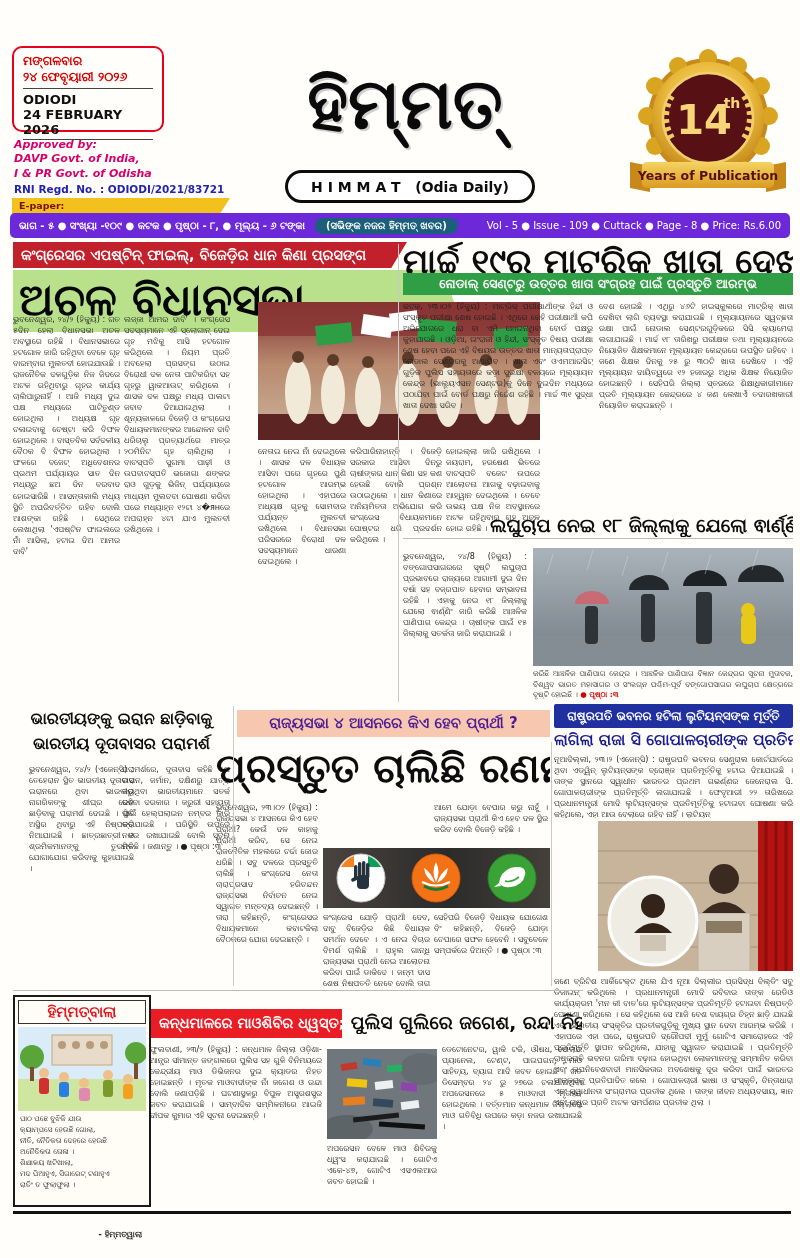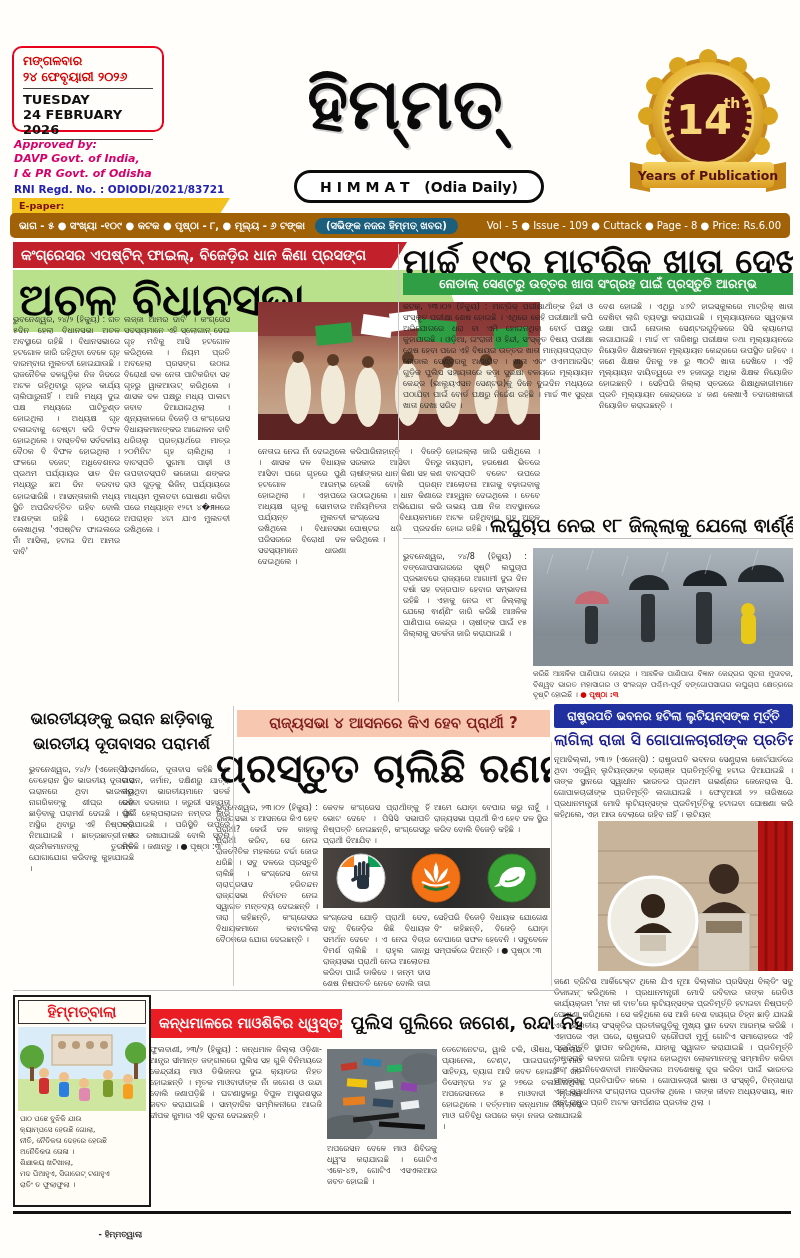--- a/index.html
+++ b/index.html
@@ -18,41 +18,41 @@
   svg{display:block;}
 </style>
 </head>
 <body>
 
 <div class="page">
 
   <div class="abs" style="left:12px;top:46px;width:152px;height:86px;border:2px solid #e8001c;border-radius:10px;padding:5px 9px;box-sizing:border-box;">
     <div style="font-size:12.5px;font-weight:bold;color:#d40000;">ମଙ୍ଗଳବାର</div>
     <div style="font-size:12.5px;font-weight:bold;color:#d40000;border-bottom:1.5px solid #444;padding-bottom:3px;margin-bottom:3px;">୨୪ ଫେବୃୟାରୀ ୨୦୨୬</div>
-    <div style="font-size:13px;font-weight:800;color:#101010;">TUESDAY</div>
+    <div style="font-size:13px;font-weight:800;color:#101010;">ODIODI</div>
     <div style="font-size:13px;font-weight:800;color:#101010;border-bottom:1.5px solid #444;padding-bottom:2px;">24 FEBRUARY 2026</div>
   </div>
 
   <div class="abs" style="left:14px;top:138px;width:190px;font-size:11px;font-weight:bold;font-style:italic;color:#d6006b;line-height:1.3;">
     <div>Approved by:</div>
     <div>DAVP Govt. of India,</div>
     <div>I &amp; PR Govt. of Odisha</div>
   </div>
 
   <div class="abs" style="left:14px;top:183px;width:230px;font-size:10.5px;font-weight:bold;color:#2323b0;">RNI Regd. No. : ODIODI/2021/83721</div>
 
   <div class="abs" style="left:12px;top:198px;width:218px;height:31px;background:#f2c11d;clip-path:polygon(0 0,100% 0,91% 100%,0 100%);padding:2px 7px;box-sizing:border-box;">
     <div style="font-size:9.5px;font-weight:bold;color:#7a0f12;">E-paper: www.epaper.himmatnews.com</div>
     <div style="font-size:9.5px;font-weight:bold;color:#7a0f12;">News Portal : www.himmatnews.com</div>
   </div>
 
   <div class="abs" style="left:240px;top:40px;width:330px;height:128px;display:flex;align-items:center;justify-content:center;
               font-size:70px;font-weight:900;color:#0a0a0a;overflow:hidden;text-shadow:2px 2px 0 #cfcfcf;">ହିମ୍ମତ୍</div>
 
-  <div class="abs" style="left:294px;top:170px;width:244px;height:27px;border:3px solid #0c0c0c;border-radius:18px;background:#fff;
+  <div class="abs" style="left:285px;top:170px;width:244px;height:27px;border:3px solid #0c0c0c;border-radius:18px;background:#fff;
               display:flex;align-items:center;justify-content:center;font-size:14px;font-weight:800;color:#0c0c0c;white-space:pre;">H I M M A T   (Odia Daily)</div>
 
   <div class="abs" style="left:628px;top:46px;width:160px;height:162px;">
     <svg width="160" height="162" viewBox="0 0 160 162">
       <defs>
         <radialGradient id="gold" cx="50%" cy="38%" r="70%">
           <stop offset="0%" stop-color="#f8e08a"></stop>
             <stop offset="55%" stop-color="#e9b93a"></stop>
             <stop offset="100%" stop-color="#b87a14"></stop>
         </radialGradient>
@@ -84,21 +84,21 @@
       <path d="M116,50 A40 40 0 0 1 116,92" fill="none" stroke="#f0cc66" stroke-width="6" stroke-dasharray="4 4"></path>
       <text x="76" y="88" text-anchor="middle" font-size="40" font-weight="bold" fill="#f6d679" font-family="DejaVu Sans, sans-serif">14</text>
       <text x="104" y="62" text-anchor="middle" font-size="14" font-weight="bold" fill="#f6d679" font-family="DejaVu Sans, sans-serif">th</text>
       <polygon points="2,116 22,120 22,146 2,142" fill="#c8881a"></polygon>
       <polygon points="158,116 138,120 138,146 158,142" fill="#c8881a"></polygon>
       <rect x="14" y="116" width="132" height="26" rx="5" fill="url(#rib)"></rect>
       <text x="80" y="134" text-anchor="middle" font-size="12.5" font-weight="bold" fill="#571114" font-family="DejaVu Sans, sans-serif">Years of Publication</text>
     </svg>
   </div>
 
-  <div class="abs" style="left:10px;top:213px;width:780px;height:25px;background:#a16207;border-radius:5px;display:flex;align-items:center;padding:0 9px;box-sizing:border-box;gap:10px;">
+  <div class="abs" style="left:10px;top:213px;width:780px;height:25px;background:#6d28d9;border-radius:5px;display:flex;align-items:center;padding:0 9px;box-sizing:border-box;gap:10px;">
     <span style="font-size:10px;font-weight:bold;color:#fff;white-space:nowrap;">ଭାଗ - ୫  ●  ସଂଖ୍ୟା -୧୦୯  ●  କଟକ  ●  ପୃଷ୍ଠା - ୮,  ●  ମୂଲ୍ୟ - ୬ ଟଙ୍କା</span>
     <span style="background:#1c5f7d;border-radius:12px;padding:2px 11px;font-size:10px;font-weight:bold;color:#fff;white-space:nowrap;">(ସଭିଙ୍କ ନଜର ହିମ୍ମତ୍ ଖବର)</span>
     <span style="font-size:10px;font-weight:normal;color:#fff;margin-left:auto;white-space:nowrap;">Vol - 5  ●  Issue - 109 ●  Cuttack  ●  Page - 8  ●  Price: Rs.6.00</span>
   </div>
 
   <div class="abs" style="left:13px;top:242px;width:394px;height:26px;background:#c2202a;clip-path:polygon(0 0,100% 0,96% 100%,0 100%);
               color:#fff;font-size:14.5px;font-weight:800;line-height:26px;padding-left:8px;box-sizing:border-box;overflow:hidden;white-space:nowrap;">କଂଗ୍ରେସର ଏପଷ୍ଟିନ୍ ଫାଇଲ୍, ବିଜେଡ଼ିର ଧାନ କିଣା ପ୍ରସଙ୍ଗ</div>
 
   <div class="abs" style="left:13px;top:270px;width:452px;height:62px;background:#b9e18c;clip-path:polygon(0 0,95% 0,100% 100%,0 100%);
               font-size:44px;font-weight:900;color:#050505;line-height:60px;padding-left:6px;box-sizing:border-box;overflow:hidden;white-space:nowrap;">ଅଚଳ ବିଧାନସଭା</div>
@@ -194,24 +194,23 @@
         <line x1="135" y1="4" x2="129" y2="24"></line>
           <line x1="178" y1="6" x2="172" y2="26"></line>
           <line x1="225" y1="2" x2="219" y2="22"></line>
       </g>
     </svg>
   </div>
   <div class="abs body75" style="left:533px;top:669px;width:260px;height:42px;">
     <span>କରିଛି ଆଞ୍ଚଳିକ ପାଣିପାଗ କେନ୍ଦ୍ର । ଆଞ୍ଚଳିକ ପାଣିପାଗ ବିଜ୍ଞାନ କେନ୍ଦ୍ରର ସୂଚନା ମୁତାବକ, ବିଶ୍ୱବ ଭାରତ ମହାସାଗର ଓ ସଂଲଗ୍ନ ପଶ୍ଚିମ-ପୂର୍ବ ବଙ୍ଗୋପସାଗର ଲଘୁଚାପ କ୍ଷେତ୍ରରେ ବୃଷ୍ଟି ହୋଇଛି । </span><span class="marker">● ପୃଷ୍ଠା :୩</span>
   </div>
 
-  <div class="abs center" style="left:237px;top:710px;width:313px;height:27px;background:#f8c7b0;color:#7f1d1d;font-size:15px;font-weight:800;line-height:27px;overflow:hidden;white-space:nowrap;">ରାଜ୍ୟସଭା ୪ ଆସନରେ କିଏ ହେବ ପ୍ରାର୍ଥୀ ?</div>
+  <div class="abs center" style="left:237px;top:710px;width:313px;height:27px;background:#f8c7b0;color:#4c1d95;font-size:15px;font-weight:800;line-height:27px;overflow:hidden;white-space:nowrap;">ରାଜ୍ୟସଭା ୪ ଆସନରେ କିଏ ହେବ ପ୍ରାର୍ଥୀ ?</div>
   <div class="abs hl center" style="left:216px;top:740px;width:334px;height:56px;font-size:40px;line-height:56px;white-space:nowrap;overflow:hidden;">ପ୍ରସ୍ତୁତ ଚାଲିଛି ରଣନୀତି</div>
   <div class="abs body8" style="left:216px;top:802px;width:102px;height:184px;">ଭୁବନେଶ୍ୱର, ୨୩।୦୨ (ହିକ୍ୟୁ) : ରାଜ୍ୟସଭା ୪ ଆସନରେ କିଏ ହେବ ପ୍ରାର୍ଥୀ? କେଉଁ ଦଳ କାହାକୁ ପ୍ରାର୍ଥୀ କରିବ, ସେ ନେଇ ରାଜନୈତିକ ମହଲରେ ଚର୍ଚ୍ଚା ଜୋର ଧରିଛି । ସବୁ ଦଳରେ ପ୍ରସ୍ତୁତି ଚାଲିଛି । କଂଗ୍ରେସ ନେତା ଚାରାପ୍ରସାଦ ହରିଚନ୍ଦନ ରାଜ୍ୟସଭା ନିର୍ବାଚନ ନେଇ ସ୍ୱାଗତ ମନ୍ତବ୍ୟ ଦେଇଛନ୍ତି । ତାରା କହିଛନ୍ତି, କଂଗ୍ରେସର ବିଧାୟକମାନେ କବାଟକିଲା ବୈଠକରେ ଯୋଗ ଦେଇଛନ୍ତି ।</div>
-  <div class="abs body8" style="left:323px;top:802px;width:107px;height:44px;">କେବଳ କଂଗ୍ରେସ ପ୍ରାର୍ଥୀଙ୍କୁ ହିଁ ଭୋଟ ଦେବେ । ପିସିସି ସଭାପତି ନିଷ୍ପତ୍ତି ନେଇଛନ୍ତି, କଂଗ୍ରେସରୁ ପ୍ରାର୍ଥୀ ଦିଆଯିବ ।</div>
   <div class="abs body8" style="left:434px;top:802px;width:114px;height:44px;">ଆମେ ଯୋଡ଼ା ବେପାର କରୁ ନାହୁଁ । ରାଜ୍ୟସଭା ପ୍ରାର୍ଥୀ କିଏ ହେବ ଦଳ ସ୍ଥିର କରିବ ବୋଲି ବିଜେଡ଼ି କହିଛି ।</div>
 
   <div class="abs" style="left:323px;top:848px;width:227px;height:60px;background:linear-gradient(90deg,#4a4440,#2b2b2b 55%,#44403a);display:flex;align-items:center;justify-content:space-around;">
     <svg width="50" height="50" viewBox="0 0 50 50">
       <circle cx="25" cy="25" r="24" fill="#ffffff" stroke="#c9c9c9"></circle>
       <path d="M5,14 A24 24 0 0 1 18,3 L18,14 Z" fill="#f6821f"></path>
       <path d="M45,14 A24 24 0 0 0 32,3 L32,14 Z" fill="#0f9d58"></path>
       <g fill="#27323f">
         <rect x="21" y="22" width="12" height="14" rx="4"></rect>
         <rect x="18" y="12" width="3.4" height="14" rx="1.6"></rect>

